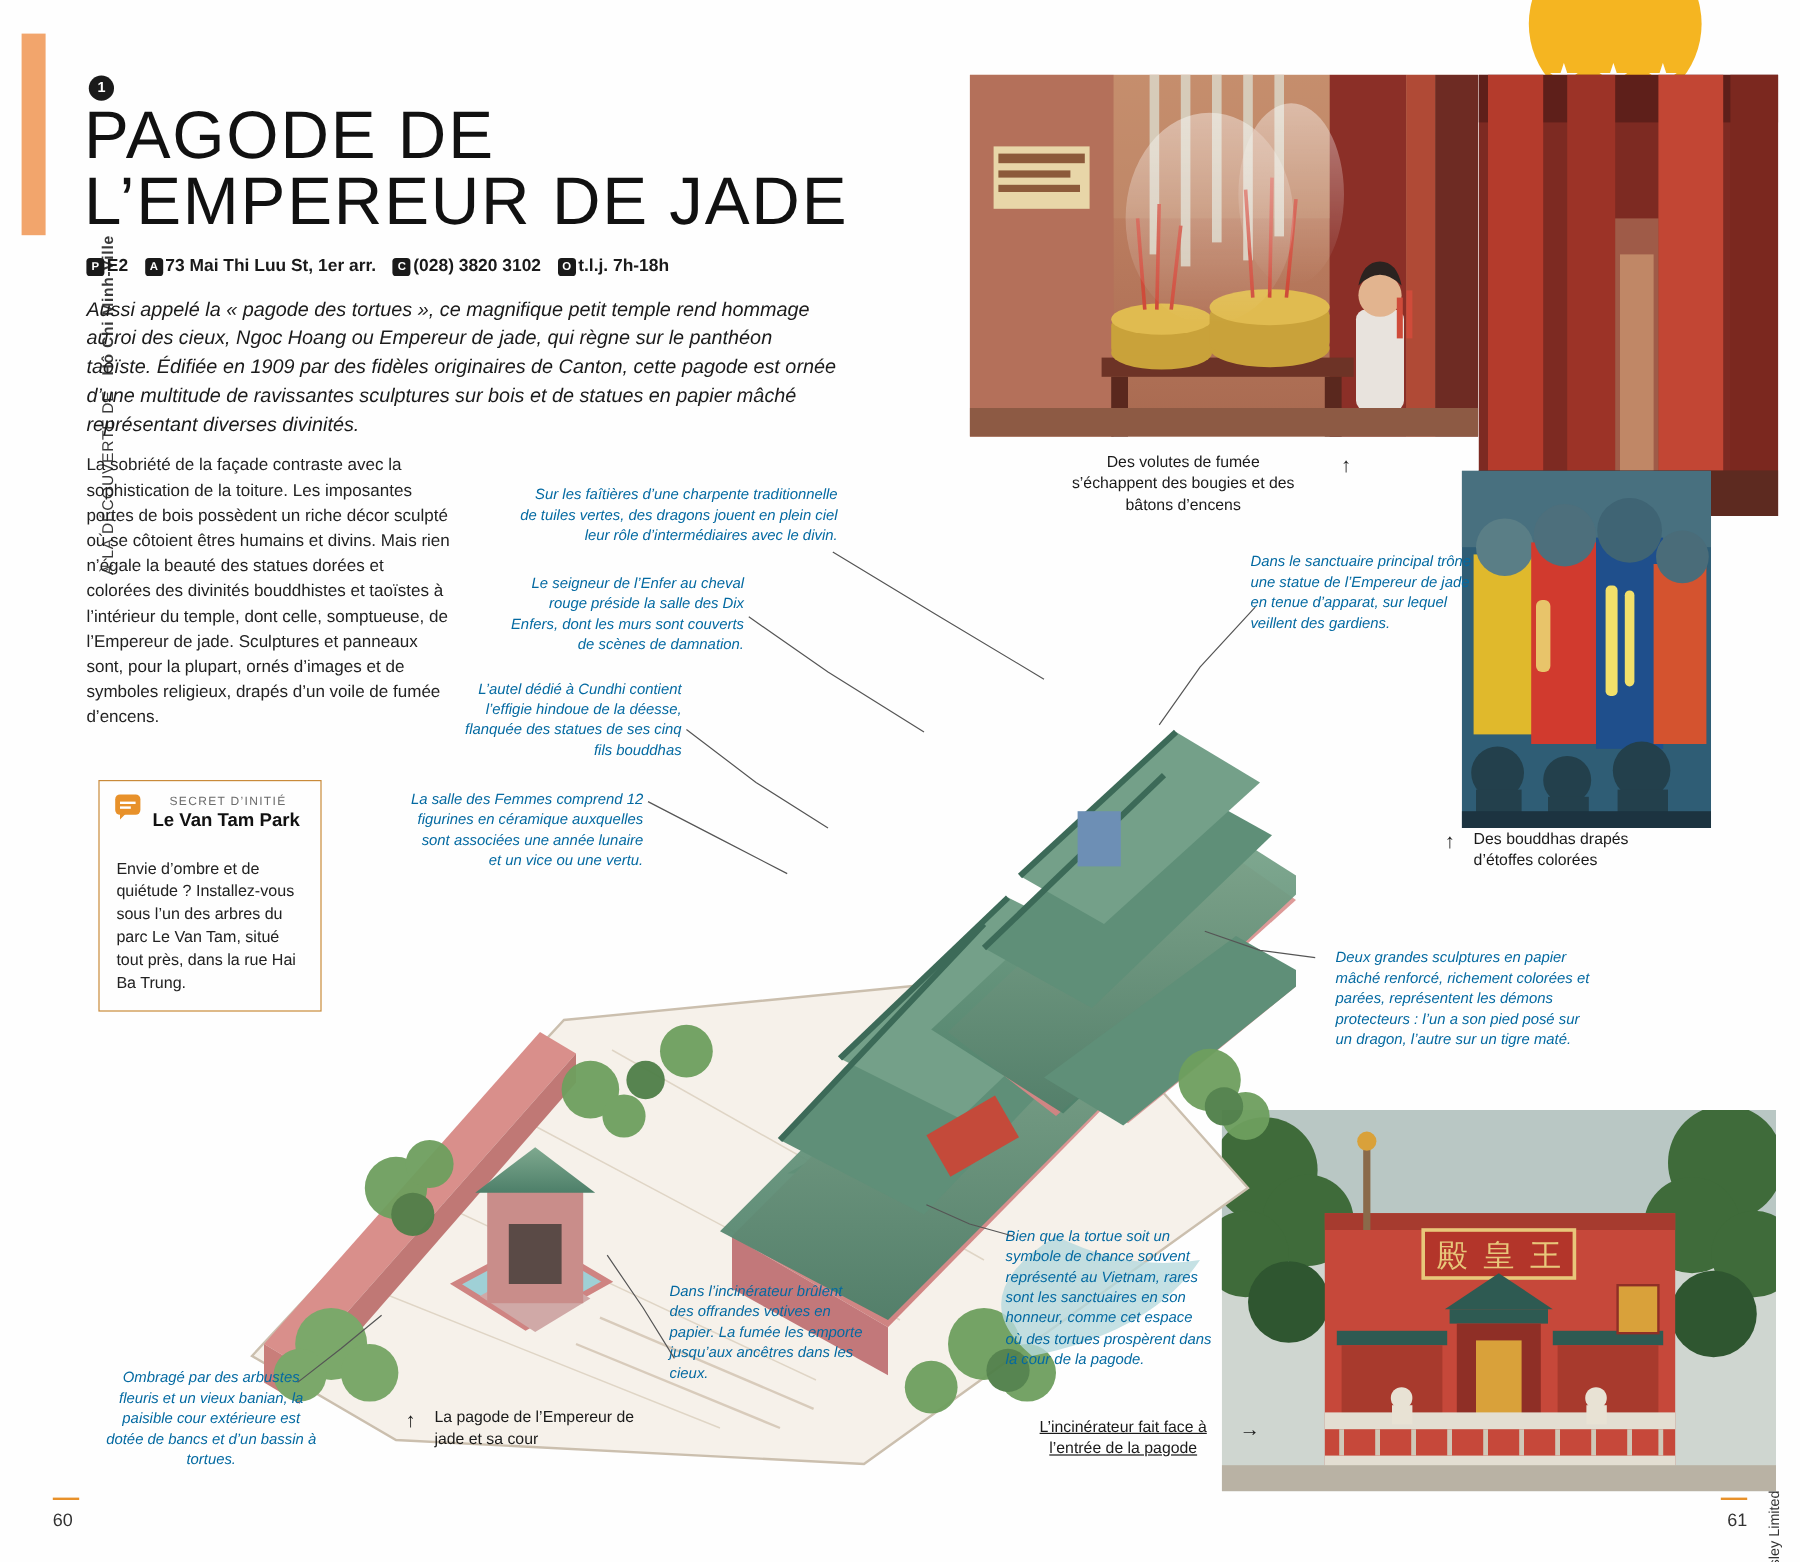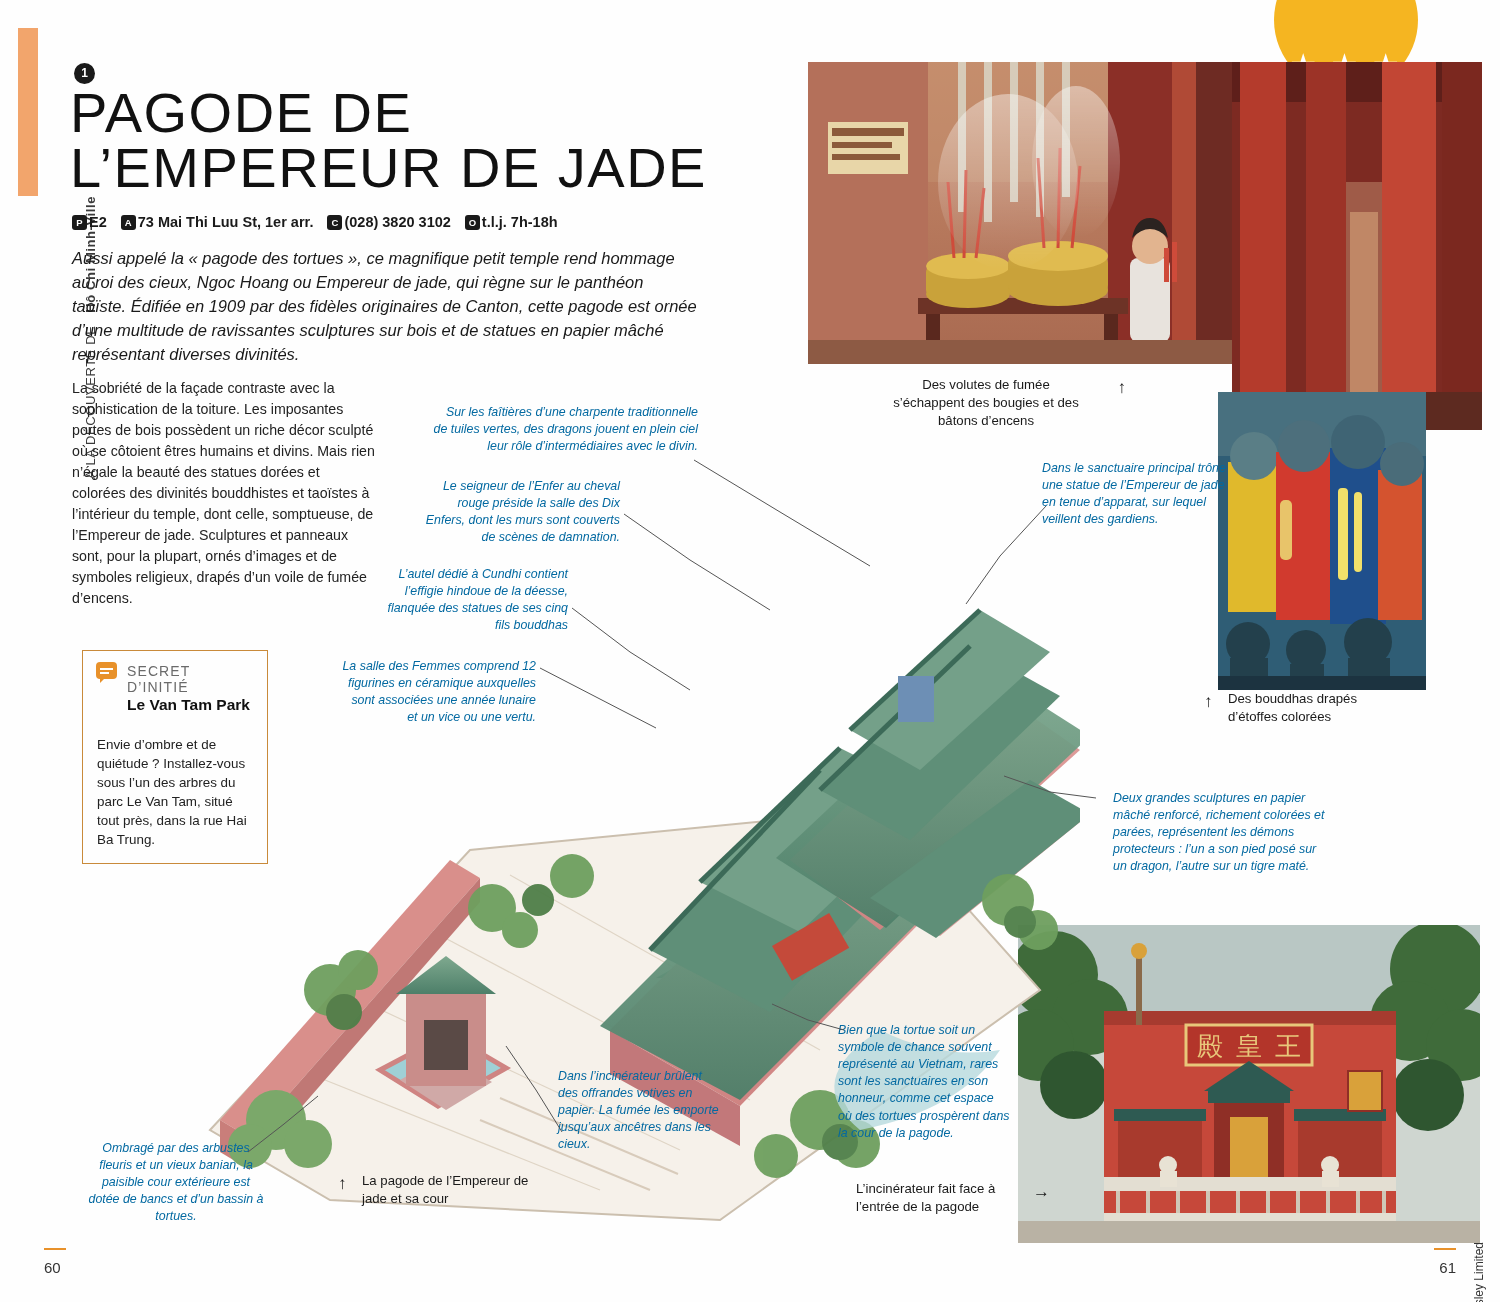--- a/index.html
+++ b/index.html
@@ -125,25 +125,26 @@
   .secret {
     position: absolute;
     left: 82px;
     top: 650px;
     width: 186px;
     padding: 12px 14px 14px 14px;
     border: 1.5px solid #c98a3a;
     box-sizing: border-box;
   }
   .secret .kicker {
-    font-size: 14px;
+    font-size: 10px;
     letter-spacing: 1.1px;
     color: #6a6a6a;
     margin-left: 30px;
     text-transform: uppercase;
+    text-align: center;
   }
   .secret .sname {
     font-size: 15.5px;
     font-weight: 700;
     margin-left: 30px;
     margin-top: 1px;
     color: #111;
   }
   .secret .stext {
     margin-top: 21px;
@@ -509,21 +510,21 @@
   <div class="cap" style="left:886px; top:376px; width:200px; text-align:center;">
     <span>Des volutes de fumée s’échappent des bougies et des bâtons d’encens</span>
     <span class="arrow" style="position:absolute; right:-40px; top:0;">↑</span>
   </div>
 
   <div class="cap" style="left:1228px; top:690px; width:180px;">
     <span class="arrow" style="position:absolute; left:-24px; top:0;">↑</span>
     <span>Des bouddhas drapés d’étoffes colorées</span>
   </div>
 
-  <div class="cap" style="left:856px; top:1180px; width:160px; text-align:left;">
+  <div class="cap" style="left:856px; top:1180px; width:160px; text-align:center;text-decoration:underline;">
     <span>L’incinérateur fait face à l’entrée de la pagode</span>
     <span class="arrow" style="position:absolute; right:-34px; top:0;">→</span>
   </div>
 
   <div class="illus">
     <svg width="900" height="800" viewBox="0 0 900 800">
       <defs>
         <linearGradient id="gWall" x1="0" y1="0" x2="0" y2="1">
           <stop offset="0" stop-color="#e3a4a2"></stop>
             <stop offset="1" stop-color="#cf8482"></stop>

